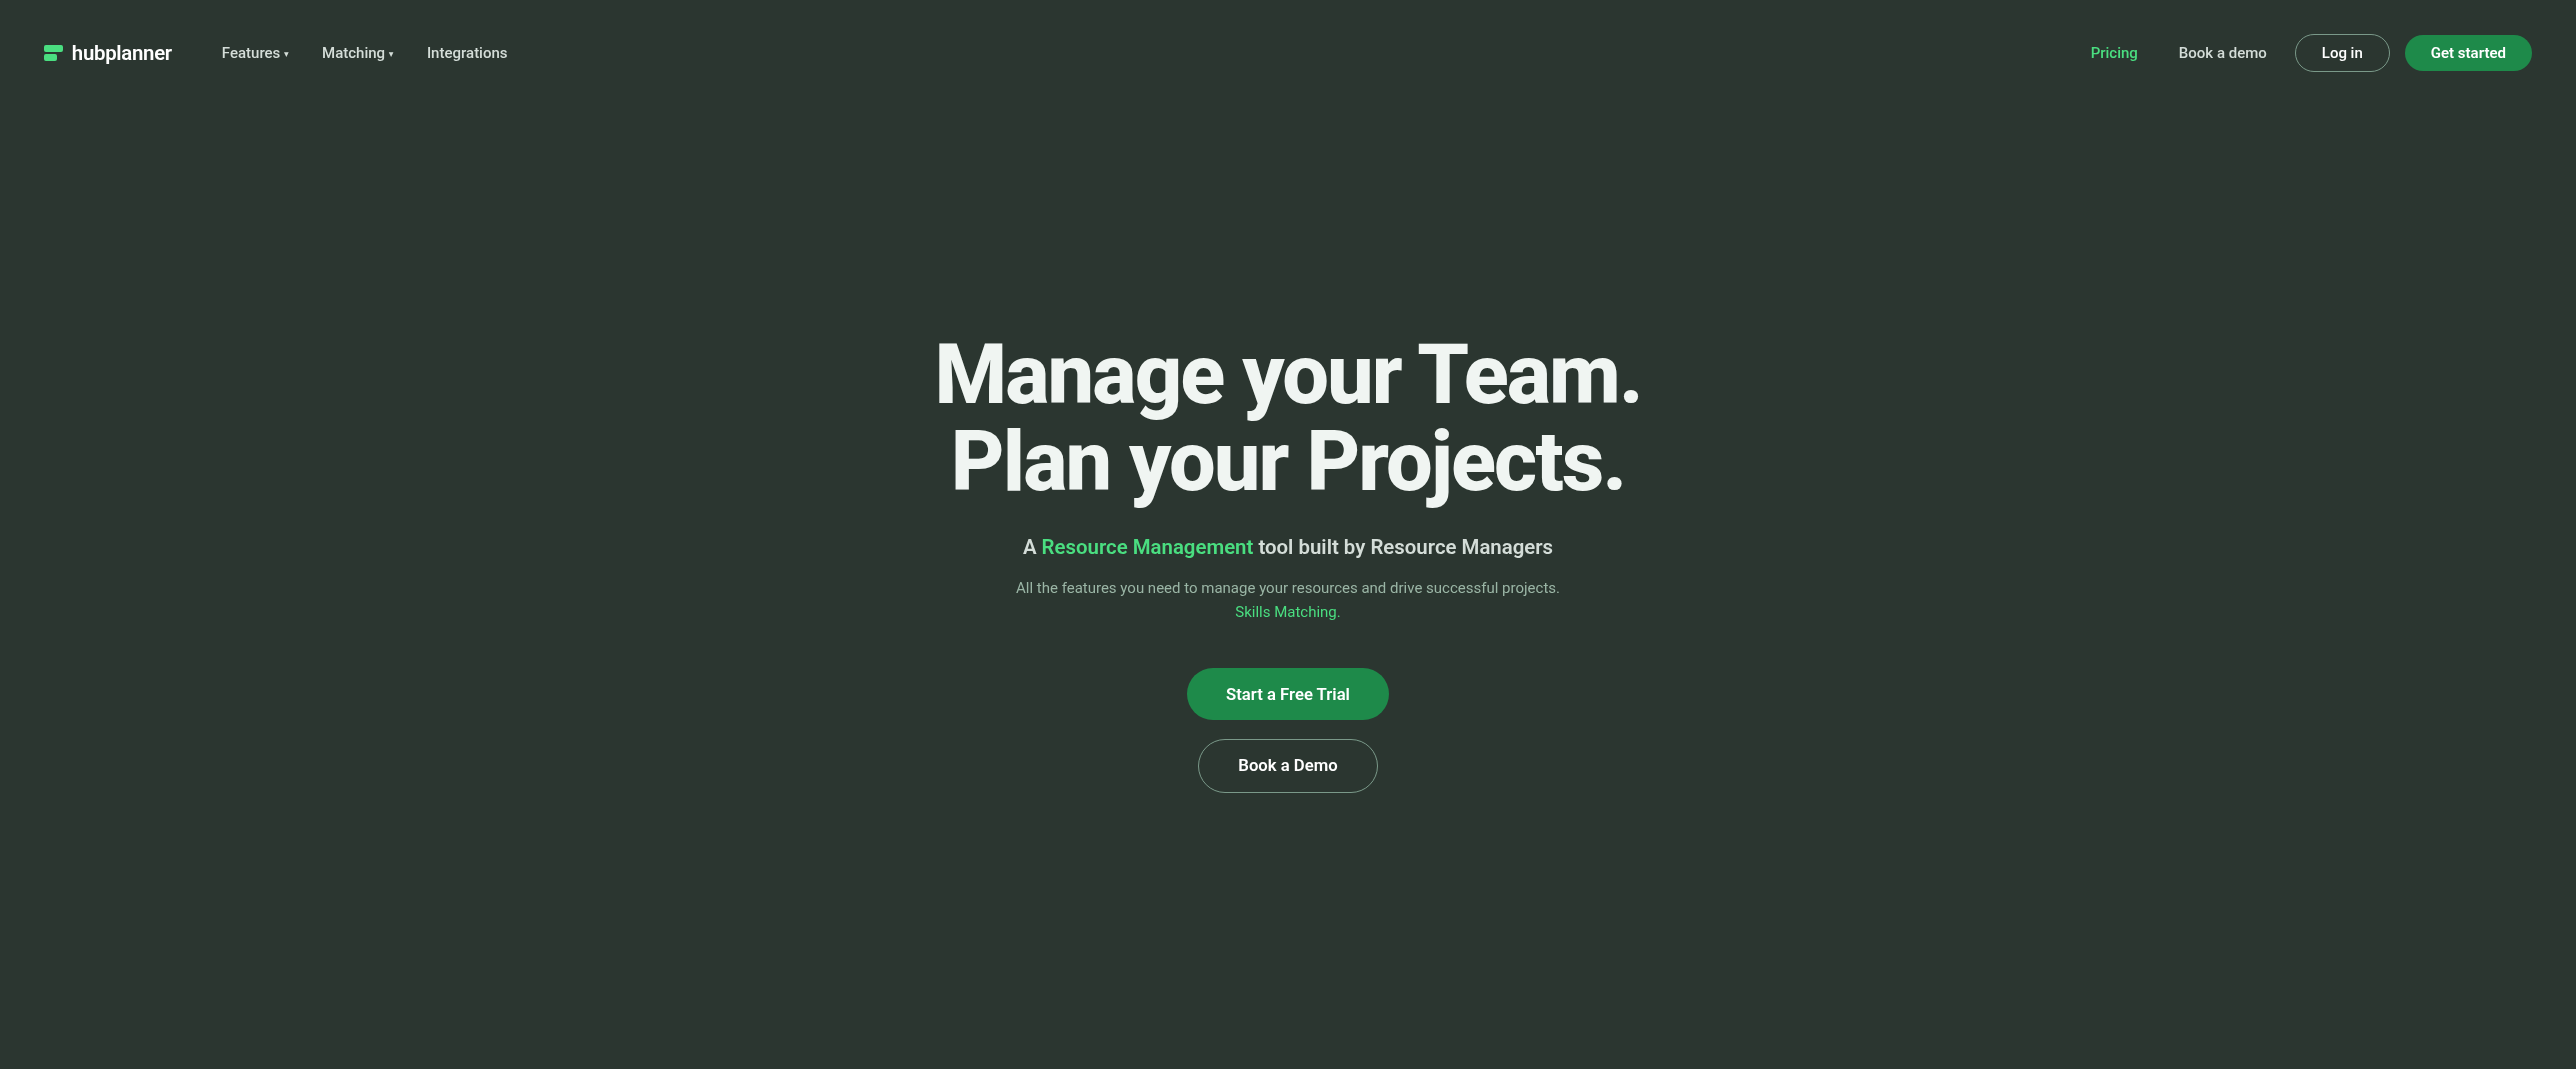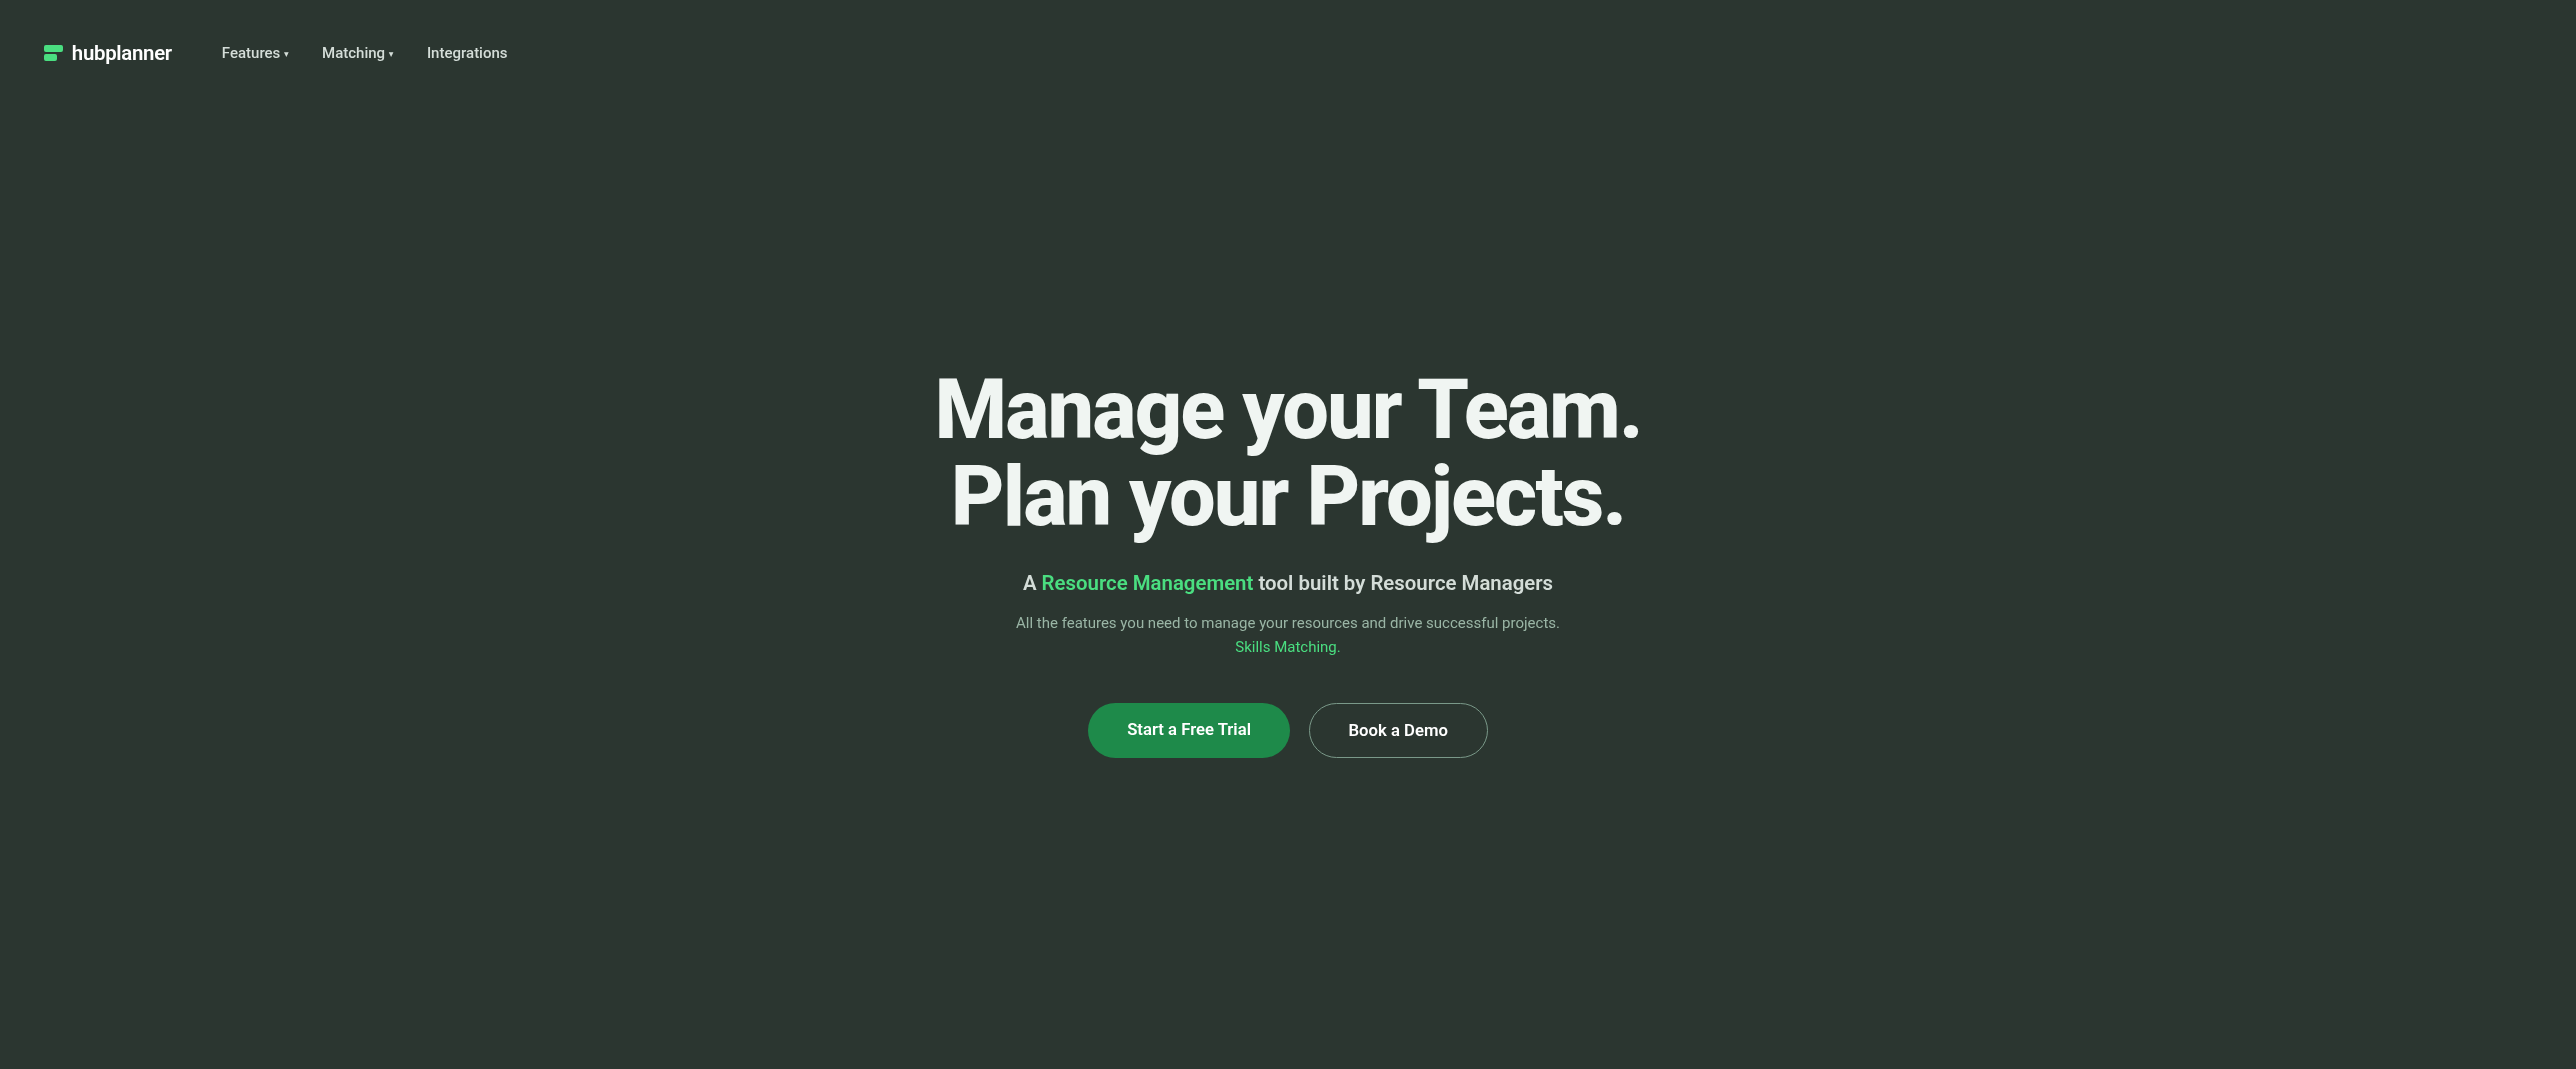--- a/index.html
+++ b/index.html
@@ -177,21 +177,23 @@
       line-height: 1.6;
     }
 
     .hero-description .skills-link {
       color: #4ade80;
       text-decoration: none;
     }
 
     .hero-buttons {
       display: flex;
+      align-items: center;
       gap: 18.5px;
+      flex-direction: column;
     }
 
     .btn-free-trial {
       padding: 16.7px 39px;
       border: none;
       border-radius: 46px;
       background: #1e8a4a;
       color: #ffffff;
       font-size: 16.7px;
       font-weight: 600;
@@ -235,20 +237,26 @@
       <a class="nav-link" href="#">
         <span>Matching</span>
         <span class="chevron">▾</span>
       </a>
       <a class="nav-link" href="#">
         <span>Integrations</span>
       </a>
     </div>
   </div>
 
+  <div class="nav-right">
+    <a class="nav-pricing" href="#">Pricing</a>
+    <a class="nav-book-demo" href="#">Book a demo</a>
+    <a class="btn-login" href="#">Log in</a>
+    <a class="btn-get-started" href="#">Get started</a>
+  </div>
 </nav>
 
 <section class="hero">
   <h1 class="hero-title">
     <span>Manage your Team.</span><br>
     <span>Plan your Projects.</span>
   </h1>
 
   <p class="hero-subtitle">
     <span>A </span><span class="highlight">Resource Management</span><span> tool built by Resource Managers</span>

